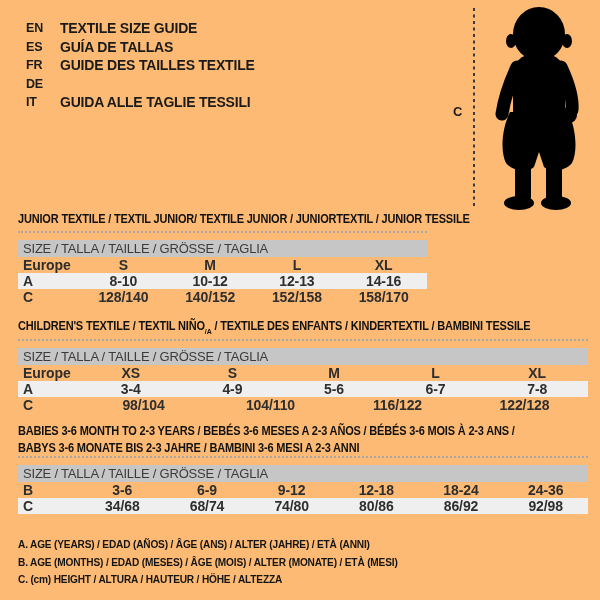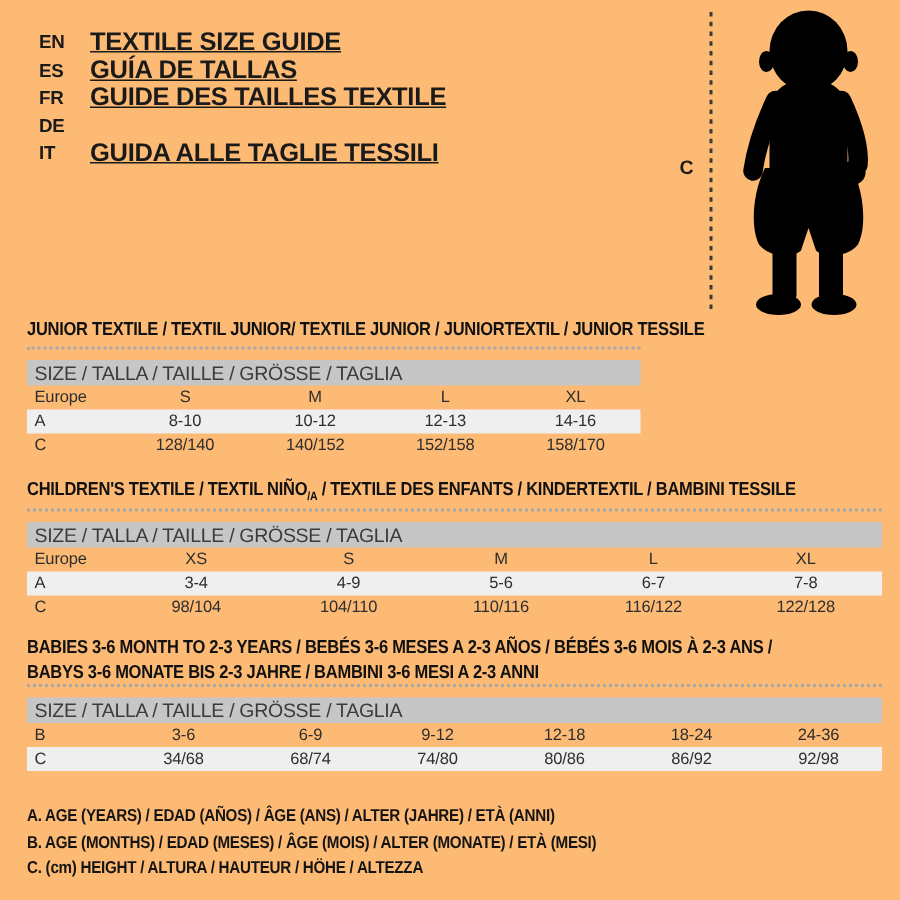--- a/index.html
+++ b/index.html
@@ -6,21 +6,21 @@
   body { background:#fff; font-family:"Liberation Sans", sans-serif; }
   .canvas {
     position:relative; width:600px; height:600px; background:#fdba74;
     overflow:hidden; color:#1a1a1a;
   }
 
   
   .lang-block { position:absolute; left:26px; top:19px; }
   .lang-row { display:flex; height:18.5px; line-height:18.5px; }
   .lang-code { width:34px; font-weight:bold; font-size:12.5px; letter-spacing:-0.2px; }
-  .lang-title { font-weight:bold; font-size:17px; letter-spacing:-0.2px; white-space:nowrap;text-decoration:underline; }
+  .lang-title { font-weight:bold; font-size:14px; letter-spacing:-0.2px; white-space:nowrap; }
 
   
   .figure-wrap { position:absolute; left:452px; top:0; width:148px; height:216px; }
   .dash-line { position:absolute; left:20px; top:8px; }
   .figure-label { position:absolute; left:1px; top:104px; font-weight:bold; font-size:13px; }
   .baby-svg { position:absolute; left:34px; top:4px; }
 
   
   .sect-title {
     position:absolute; left:18px; font-weight:bold; font-size:12.5px;
@@ -32,21 +32,21 @@
   
   .size-table { position:absolute; left:18px; }
   .t-junior  { width:409px; top:231px; }
   .t-children{ width:570px; top:339px; }
   .t-babies  { width:570px; top:456px; }
   .dotline { border-top:2px dotted #a8a8a8; height:0; margin-bottom:7px; }
   .thead {
     height:17px; line-height:17px; background:#c6c6c6; color:#3b3b3b;
     font-size:13px; padding-left:5px; letter-spacing:-0.2px; white-space:nowrap; overflow:hidden;
   }
-  .trow { display:flex; height:16px; line-height:16px; font-size:11px; color:#2e2e2e; letter-spacing:-0.1px; }
+  .trow { display:flex; height:16px; line-height:16px; font-size:14px; color:#2e2e2e; letter-spacing:-0.1px;font-weight:bold; }
   .trow.alt { background:#efefef; }
   .cell { flex:1; text-align:center; }
   .cell.label { flex:0 0 62px; text-align:left; padding-left:5px; }
 
   
   .footnote {
     position:absolute; left:18px; font-weight:bold; font-size:11.5px;
     letter-spacing:-0.2px; white-space:nowrap; color:#141414;
     transform:scaleX(0.88); transform-origin:0 0;
   }
@@ -147,21 +147,20 @@
       <div class="cell">3-4</div>
       <div class="cell">4-9</div>
       <div class="cell">5-6</div>
       <div class="cell">6-7</div>
       <div class="cell">7-8</div>
     </div>
     <div class="trow">
       <div class="cell label">C</div>
       <div class="cell">98/104</div>
       <div class="cell">104/110</div>
-      <div class="cell">110/116</div>
       <div class="cell">116/122</div>
       <div class="cell">122/128</div>
     </div>
   </div>
 
   <div class="sect-title" style="top:424px">BABIES 3-6 MONTH TO 2-3 YEARS / BEBÉS 3-6 MESES A 2-3 AÑOS / BÉBÉS 3-6 MOIS À 2-3 ANS /</div>
   <div class="sect-title" style="top:441px">BABYS 3-6 MONATE BIS 2-3 JAHRE / BAMBINI 3-6 MESI A 2-3 ANNI</div>
   <div class="size-table t-babies">
     <div class="dotline"></div>
     <div class="thead">SIZE / TALLA / TAILLE / GRÖSSE / TAGLIA</div>

